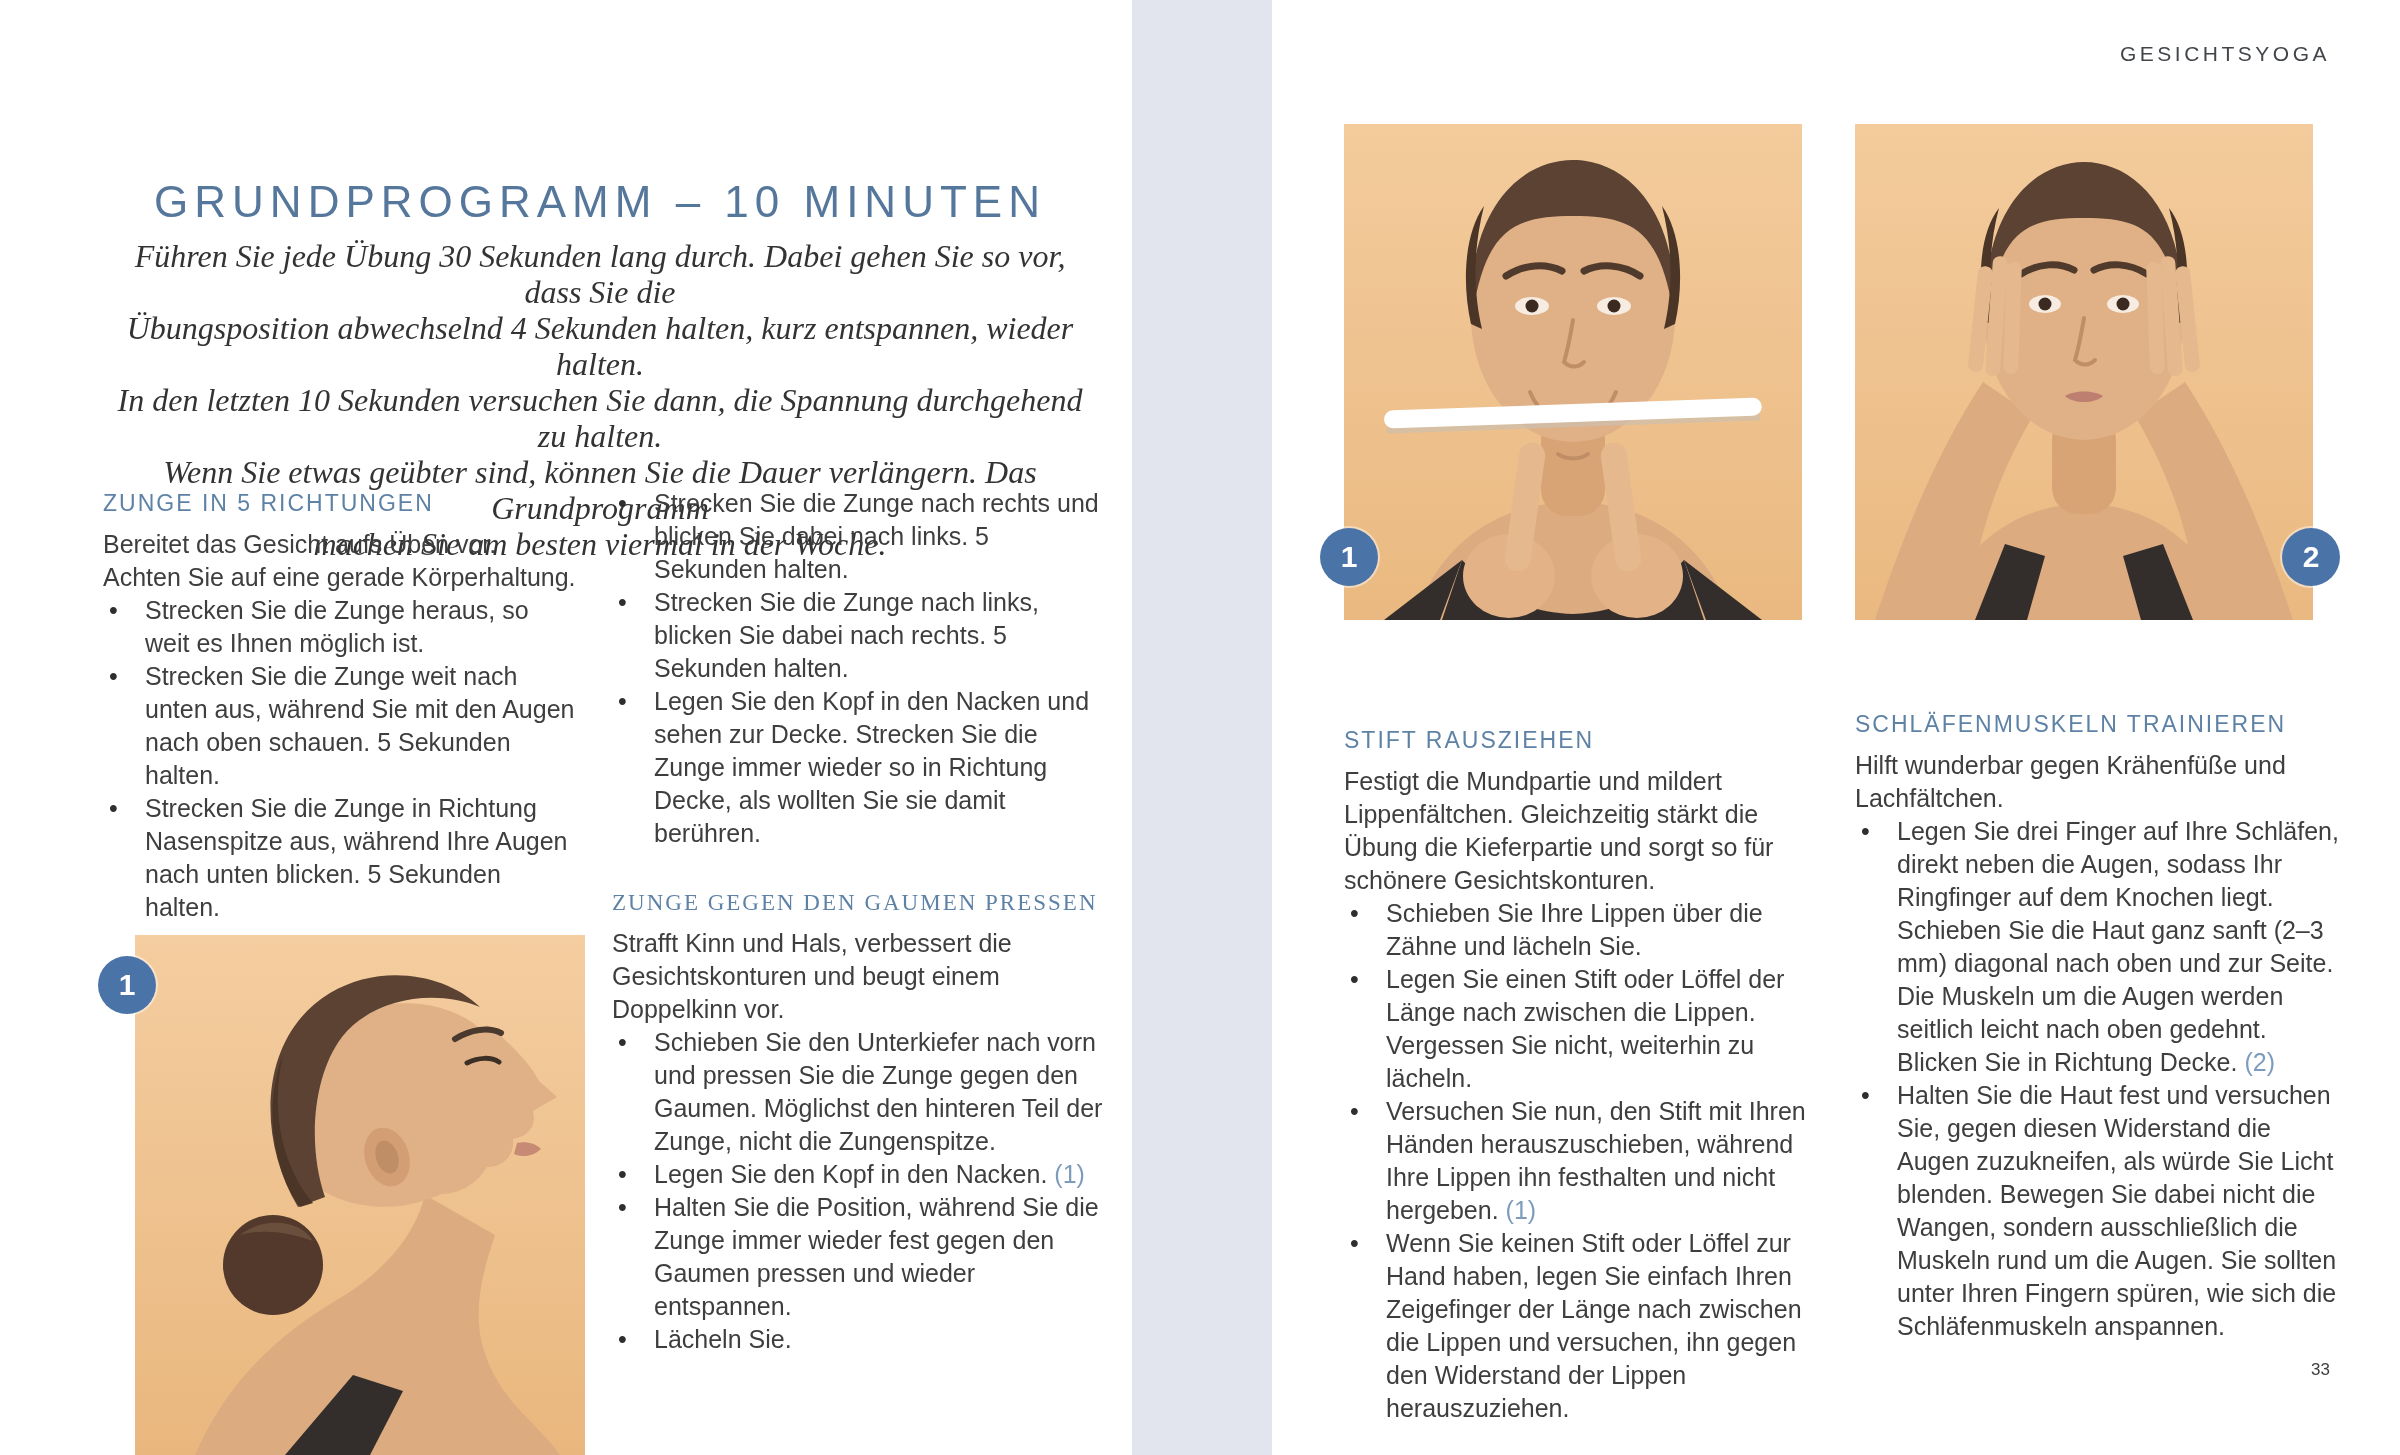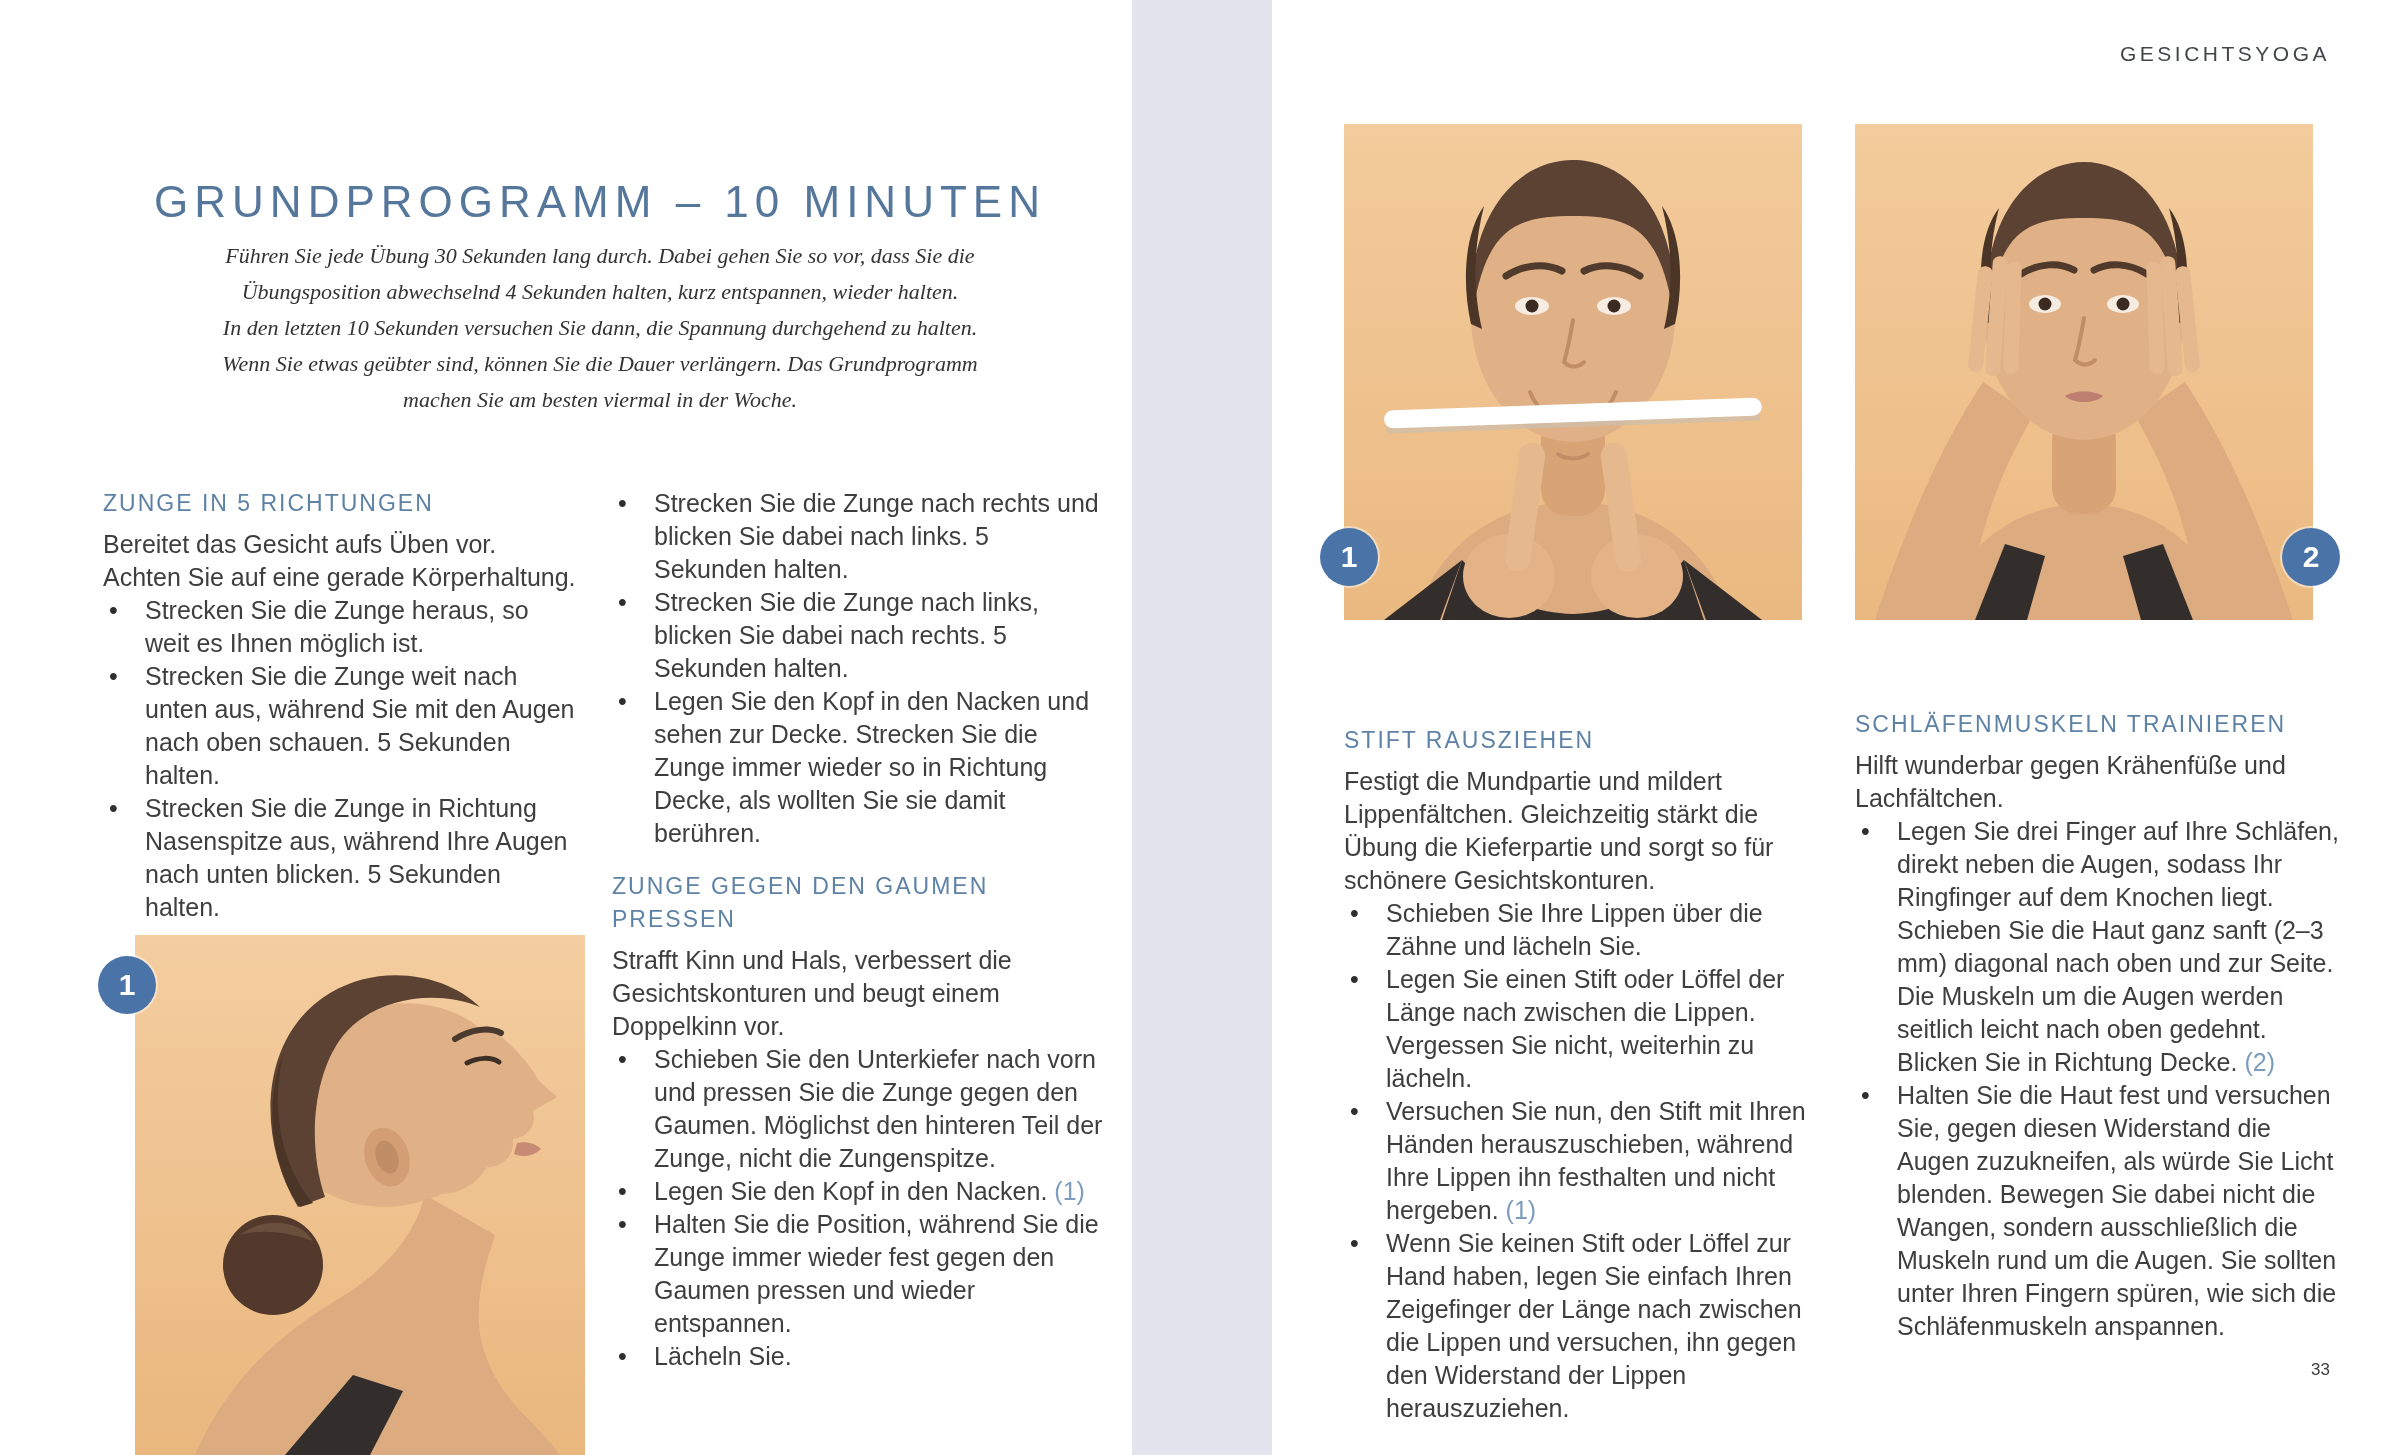--- a/index.html
+++ b/index.html
@@ -12,31 +12,31 @@
   
   .running-head{position:absolute;top:42px;left:1890px;width:440px;text-align:right;
     font-size:21px;letter-spacing:3.5px;color:#42464b;}
   .page-number{position:absolute;top:1360px;left:2210px;width:120px;text-align:right;
     font-size:17px;color:#3e3e3e;}
 
   
   .left-title{position:absolute;left:90px;top:148px;width:1020px;text-align:center;
     font-size:44px;font-weight:400;letter-spacing:6px;color:#56779c;}
   .intro{position:absolute;left:110px;top:238px;width:980px;text-align:center;
-    font-family:"Liberation Serif",serif;font-style:italic;font-size:22px;line-height:36px;color:#333333;}
+    font-family:"Liberation Serif",serif;font-style:italic;font-size:32px;line-height:36px;color:#333333;}
 
   .col{position:absolute;}
   .col1{left:103px;top:487px;width:474px;}
   .col2{left:612px;top:487px;width:492px;}
   .colA{left:1344px;top:724px;width:478px;}
   .colB{left:1855px;top:708px;width:486px;}
 
   .section-heading{margin:0 0 8px 0;font-size:23px;font-weight:400;letter-spacing:2px;
     line-height:33px;color:#5e82a6;}
-  .section-heading.mt{margin-top:20px;}
+  .section-heading.mt{margin-top:36px;font-family:Liberation Serif, serif;}
   .section-intro{margin:0;font-size:25px;line-height:33px;color:#3e3e3e;}
   ul.bullets{list-style:none;margin:0;padding:0;font-size:25px;line-height:33px;color:#3e3e3e;}
   ul.bullets li{position:relative;padding-left:42px;}
   ul.bullets li::before{content:"\2022";position:absolute;left:6px;top:0;color:#2e2e2e;}
   .figref{color:#7d9cbd;}
 
   
   .photo{position:absolute;overflow:hidden;}
   .photo svg{display:block;width:100%;height:100%;}
   .photo-left{left:135px;top:935px;width:450px;height:520px;}

